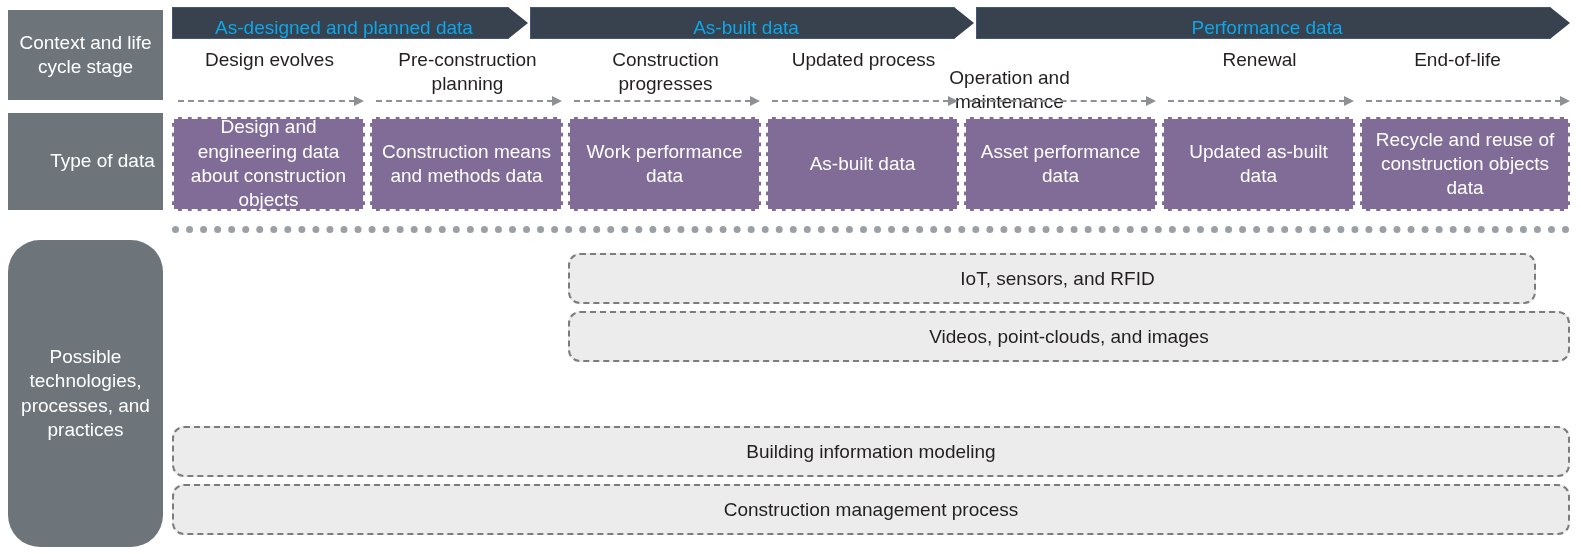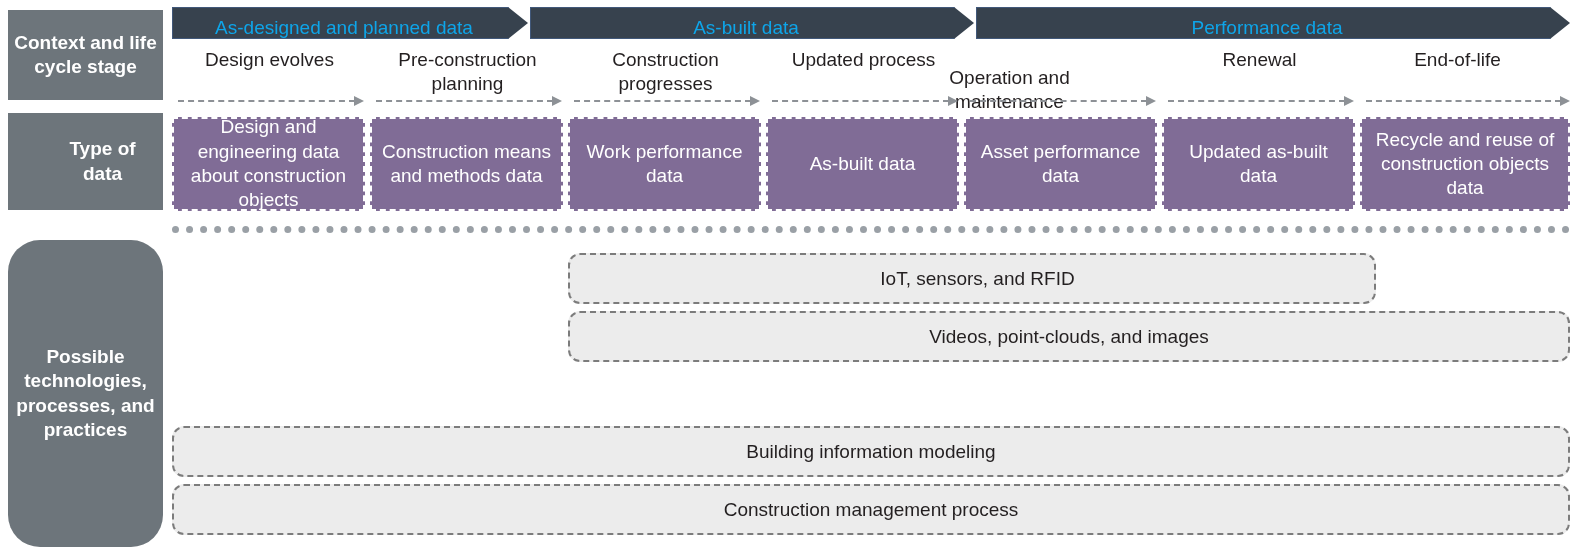--- a/index.html
+++ b/index.html
@@ -24,21 +24,20 @@
     background: #6d757b;
     color: #ffffff;
     display: flex;
     align-items: center;
     justify-content: center;
     text-align: center;
     font-size: 19px;
     line-height: 1.28;
     box-sizing: border-box;
     padding: 4px 6px;
-    font-weight: bold;
   }
 
   
   .banner {
     position: absolute;
     top: 7px;
     height: 32px;
     background: #37424e;
     color: #0ea5e9;
     font-size: 19px;
@@ -241,21 +240,21 @@
   </div>
   <div class="data-box" style="left:1162px; width:193px;">
     <span>Updated as-built data</span>
   </div>
   <div class="data-box" style="left:1360px; width:210px;">
     <span>Recycle and reuse of construction objects data</span>
   </div>
 
   <div class="dotted-sep"></div>
 
-  <div class="tech-bar" style="left:568px; top:253px; width:808px; height:51px;padding-left:21px;">
+  <div class="tech-bar" style="left:568px; top:253px; width:968px; height:51px;padding-left:21px;">
     <span>IoT, sensors, and RFID</span>
   </div>
 
   <div class="tech-bar" style="left:568px; top:311px; width:1002px; height:51px;">
     <span>Videos, point-clouds, and images</span>
   </div>
 
 
   <div class="tech-bar" style="left:172px; top:426px; width:1398px; height:51px;">
     <span>Building information modeling</span>

